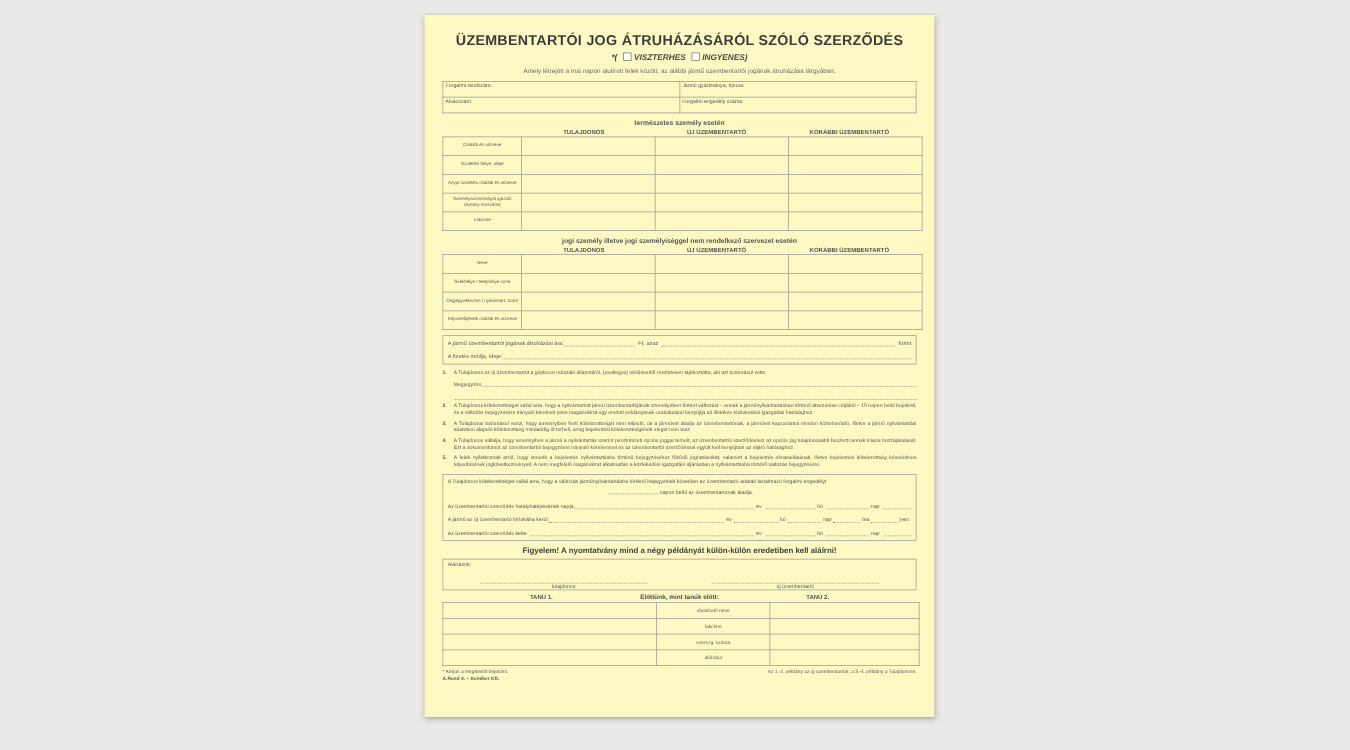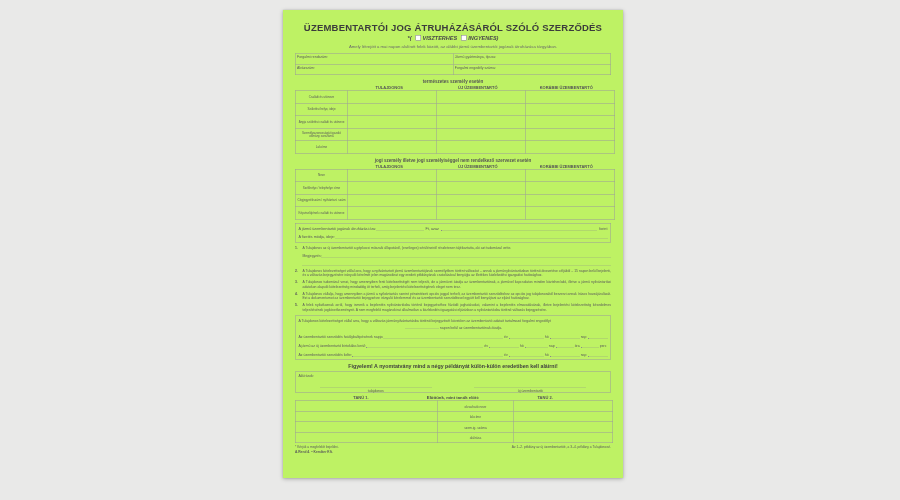--- a/index.html
+++ b/index.html
@@ -3,21 +3,21 @@
 <meta charset="utf-8">
 <style>
   html,body{margin:0;padding:0;}
   body{
     width:900px;height:500px;overflow:hidden;
     background:#e9e9e8;
     font-family:"Liberation Sans", sans-serif;
   }
   .page{
     position:absolute;left:283px;top:10px;width:340px;height:468px;
-    background:#bef264;
+    background:#fef9c3;
     box-shadow:0 1px 4px rgba(0,0,0,.28), 0 0 1px rgba(0,0,0,.2);
   }
   .inner{
     width:680px;height:936px;
     transform:scale(0.5);transform-origin:0 0;
     box-sizing:border-box;
     padding:24px 24px 0 24px;
     color:#4d4d4d;
   }
   .title{font-size:19px;font-weight:bold;text-align:center;color:#3c3c3c;letter-spacing:.4px;}

